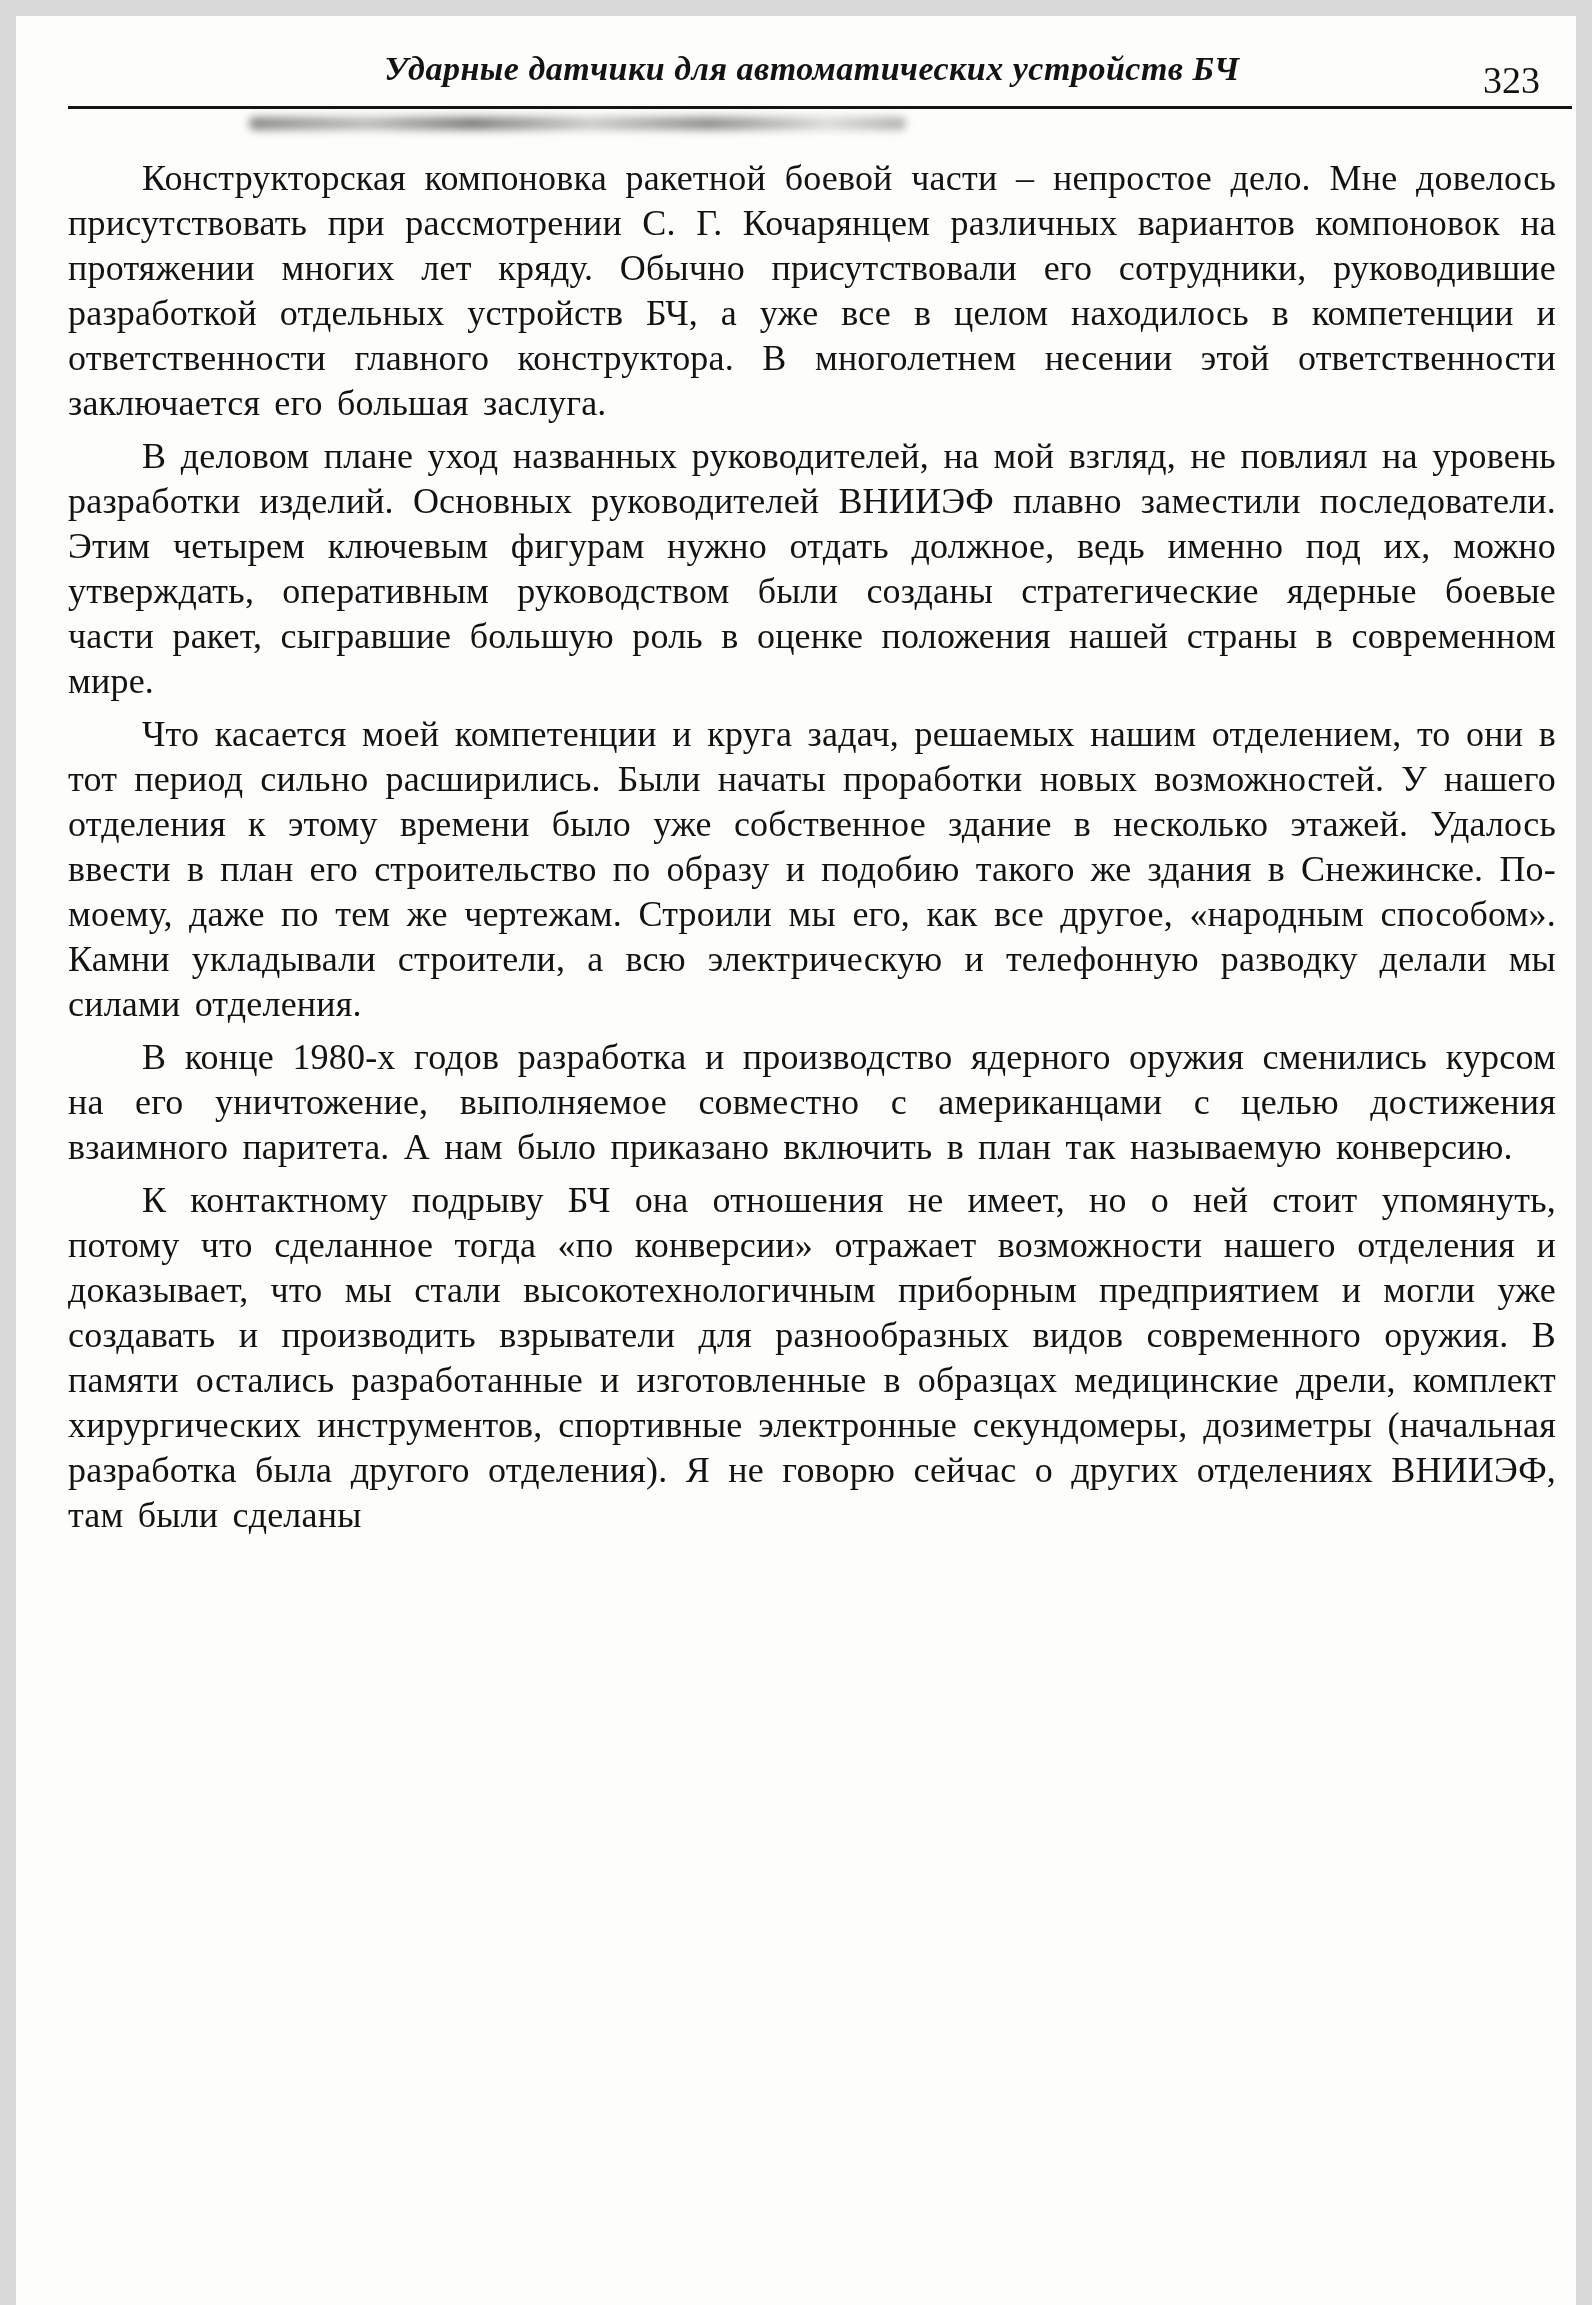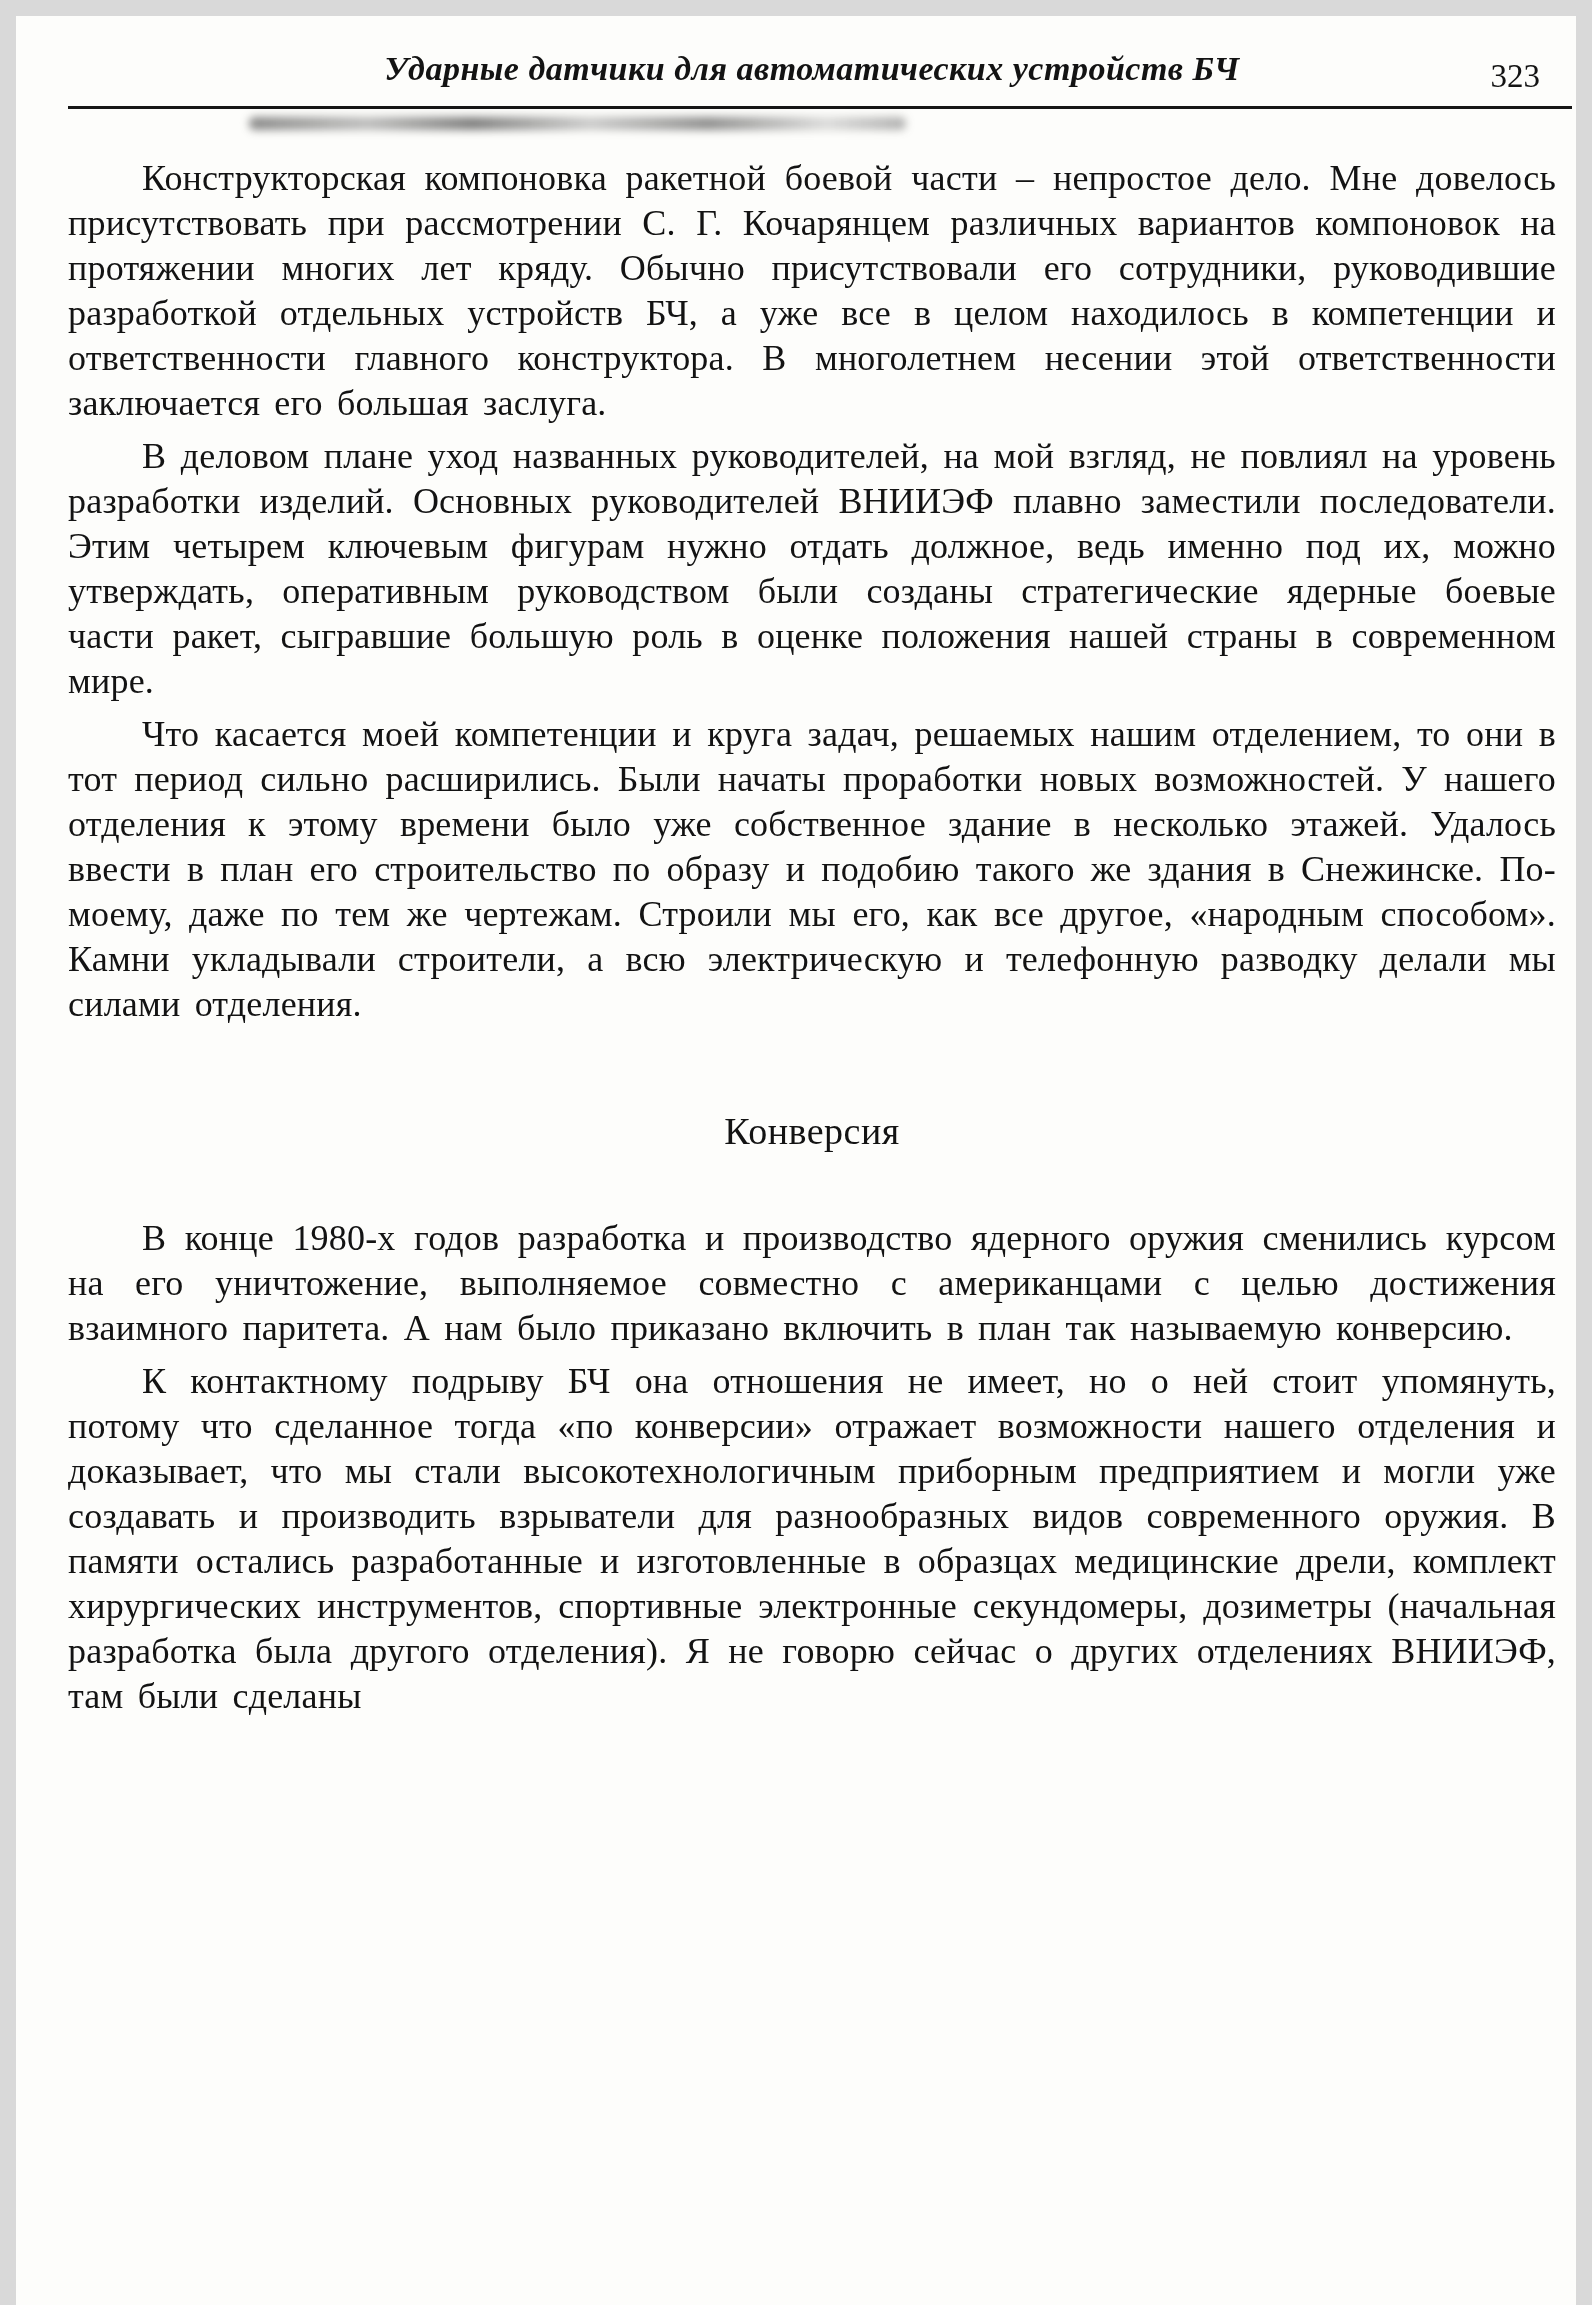--- a/index.html
+++ b/index.html
@@ -36,21 +36,21 @@
     font-style: italic;
     font-weight: bold;
     letter-spacing: 0.5px;
     white-space: nowrap;
   }
 
   .page-number {
     position: absolute;
     right: 8px;
     top: 4px;
-    font-size: 33px;
+    font-size: 38px;
     font-style: normal;
     font-weight: normal;
   }
 
   .header-rule {
     width: 100%;
     height: 0;
     border-bottom: 3px solid #161616;
   }
 
@@ -115,21 +115,20 @@
 
   <main class="page-body">
 
 
     <p class="para">Конструкторская компоновка ракетной боевой части – непростое дело. Мне довелось присутствовать при рассмотрении С. Г. Кочарянцем различных вариантов компоновок на протяжении многих лет кряду. Обычно присутствовали его сотрудники, руководившие разработкой отдельных устройств БЧ, а уже все в целом находилось в компетенции и ответственности главного конструктора. В многолетнем несении этой ответственности заключается его большая заслуга.</p>
 
     <p class="para">В деловом плане уход названных руководителей, на мой взгляд, не повлиял на уровень разработки изделий. Основных руководителей ВНИИЭФ плавно заместили последователи. Этим четырем ключевым фигурам нужно отдать должное, ведь именно под их, можно утверждать, оперативным руководством были созданы стратегические ядерные боевые части ракет, сыгравшие большую роль в оценке положения нашей страны в современном мире.</p>
 
     <p class="para">Что касается моей компетенции и круга задач, решаемых нашим отделением, то они в тот период сильно расширились. Были начаты проработки новых возможностей. У нашего отделения к этому времени было уже собственное здание в несколько этажей. Удалось ввести в план его строительство по образу и подобию такого же здания в Снежинске. По-моему, даже по тем же чертежам. Строили мы его, как все другое, «народным способом». Камни укладывали строители, а всю электрическую и телефонную разводку делали мы силами отделения.</p>
 
-    <h2 class="section-heading">Конверсия</h2>
 
     <p class="para">В конце 1980-х годов разработка и производство ядерного оружия сменились курсом на его уничтожение, выполняемое совместно с американцами с целью достижения взаимного паритета. А нам было приказано включить в план так называемую конверсию.</p>
 
     <p class="para">К контактному подрыву БЧ она отношения не имеет, но о ней стоит упомянуть, потому что сделанное тогда «по конверсии» отражает возможности нашего отделения и доказывает, что мы стали высокотехнологичным приборным предприятием и могли уже создавать и производить взрыватели для разнообразных видов современного оружия. В памяти остались разработанные и изготовленные в образцах медицинские дрели, комплект хирургических инструментов, спортивные электронные секундомеры, дозиметры (начальная разработка была другого отделения). Я не говорю сейчас о других отделениях ВНИИЭФ, там были сделаны</p>
 
   </main>
 
 </div>
 
 

